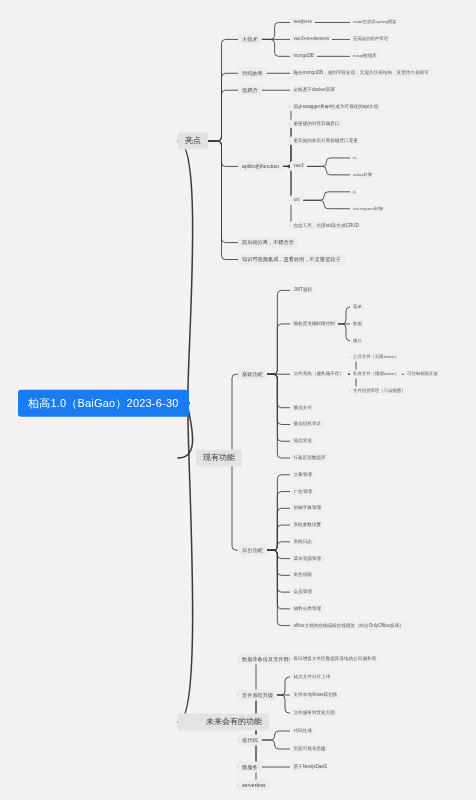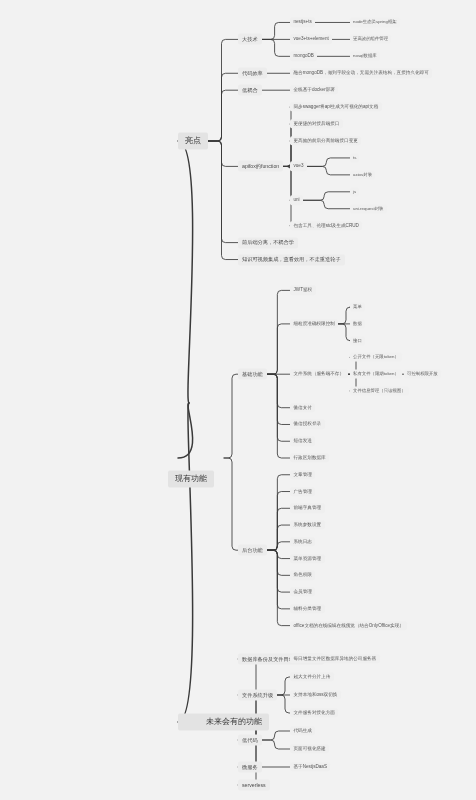--- a/index.html
+++ b/index.html
@@ -144,21 +144,21 @@
     <div class="node lvl3" style="left: 290px; top: 141px;">更高效的前后分离前端接口变更</div>
     <div class="node lvl3" style="left: 290px; top: 166.4px;">vue3</div>
     <div class="node lvl4" style="left: 350px; top: 157.933px;">ts</div>
     <div class="node lvl4" style="left: 350px; top: 174.867px;">axios封装</div>
     <div class="node lvl3" style="left: 290px; top: 200.267px;">uni</div>
     <div class="node lvl4" style="left: 350px; top: 191.8px;">js</div>
     <div class="node lvl4" style="left: 350px; top: 208.733px;">uni.request封装</div>
     <div class="node lvl3" style="left: 290px; top: 225.667px;">包含工具、伦理std及生成CRUD</div>
     <div class="node lvl2" style="left: 238px; top: 242.6px;">前后端分离，不耦合学</div>
     <div class="node lvl2" style="left: 238px; top: 259.533px;">知识可视频集成，查看效用，不走重造轮子</div>
-    <div class="node lvl1" style="left: 168px; top: 458px; margin-top: 21px;">现有功能</div>
+    <div class="node lvl1" style="left: 196px; top: 458px;">现有功能</div>
     <div class="node lvl2" style="left: 238px; top: 374.19px;">基础功能</div>
     <div class="node lvl3" style="left: 290px; top: 290.381px;">JWT鉴权</div>
     <div class="node lvl3" style="left: 290px; top: 323.905px;">细粒度准确权限控制</div>
     <div class="node lvl4" style="left: 350px; top: 307.143px;">菜单</div>
     <div class="node lvl4" style="left: 350px; top: 323.905px;">数据</div>
     <div class="node lvl4" style="left: 350px; top: 340.667px;">接口</div>
     <div class="node lvl3" style="left: 290px; top: 374.19px;">文件系统（服务端不存）</div>
     <div class="node lvl4" style="left: 350px; top: 357.429px;">公开文件（无限token）</div>
     <div class="node lvl4" style="left: 350px; top: 374.19px;">私有文件（限期token）</div>
     <div class="node lvl4" style="left: 404px; top: 374.19px;">可控制权限开放</div>
@@ -184,13 +184,14 @@
     <div class="node lvl2" style="left: 238px; top: 695px;">文件系统升级</div>
     <div class="node lvl3" style="left: 290px; top: 677px;">超大文件分片上传</div>
     <div class="node lvl3" style="left: 290px; top: 695px;">支持本地和oss双切换</div>
     <div class="node lvl3" style="left: 290px; top: 713px;">文件服务对接化方面</div>
     <div class="node lvl2" style="left: 238px; top: 740px;">低代码</div>
     <div class="node lvl3" style="left: 290px; top: 731px;">代码生成</div>
     <div class="node lvl3" style="left: 290px; top: 749px;">页面可视化搭建</div>
     <div class="node lvl2" style="left: 238px; top: 767px;">微服务</div>
     <div class="node lvl3" style="left: 290px; top: 767px;">基于NestjsDaaS</div>
     <div class="node lvl2" style="left: 238px; top: 785px;">serverless</div>
+    <div class="node root" style="left: 18px; top: 403px;">柏高1.0（BaiGao）2023-6-30</div>
   </div>
 
 </body></html>

